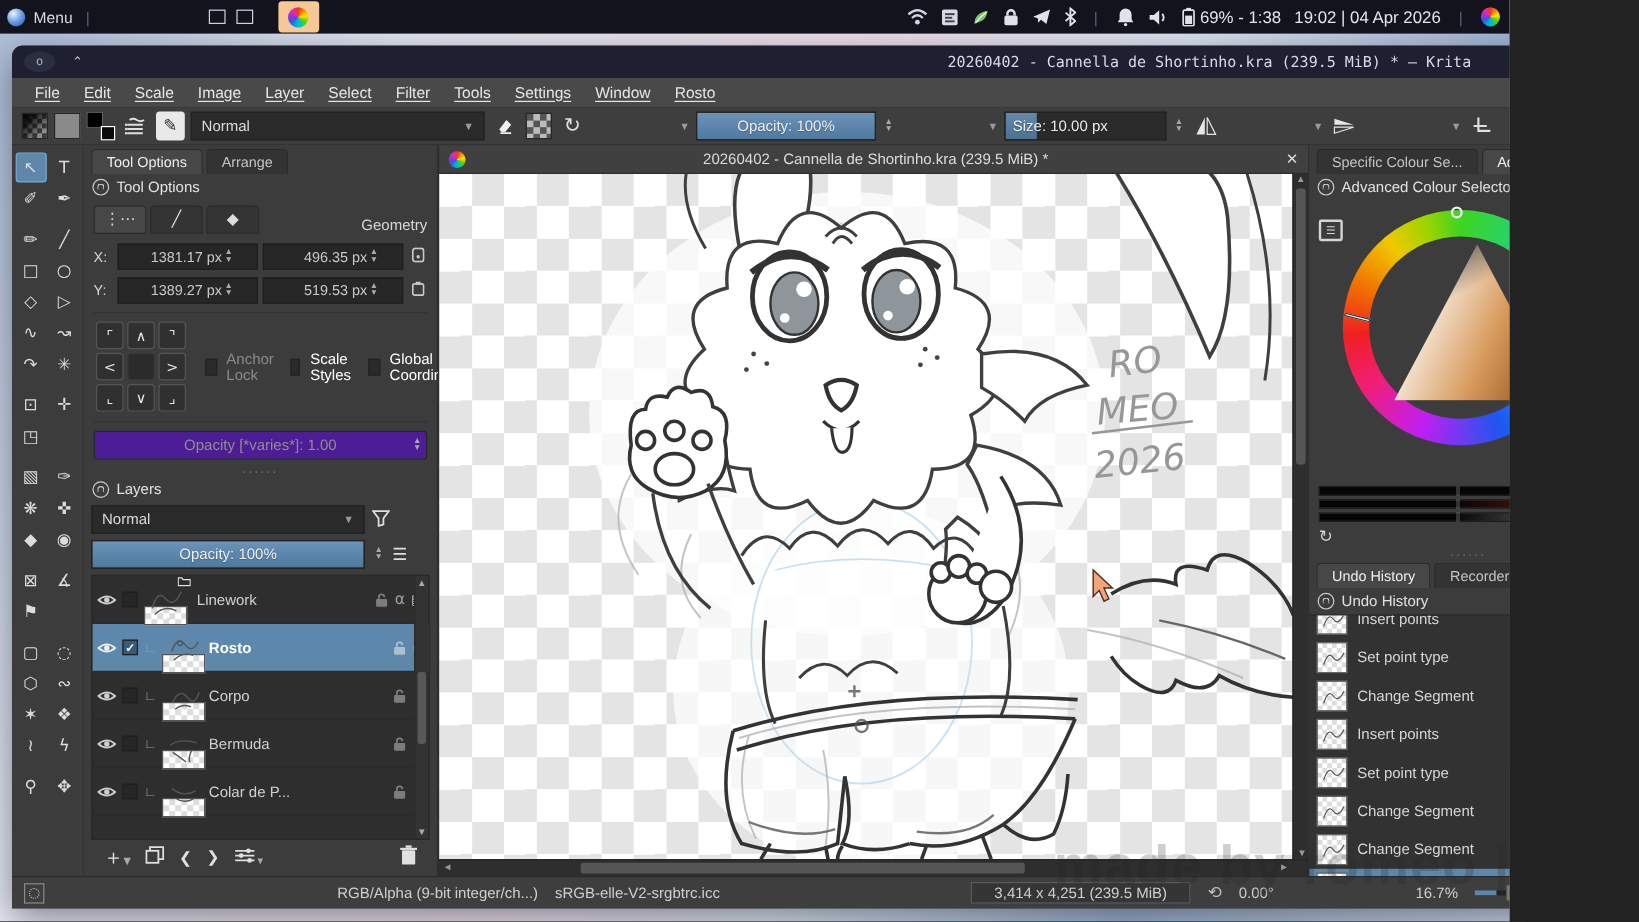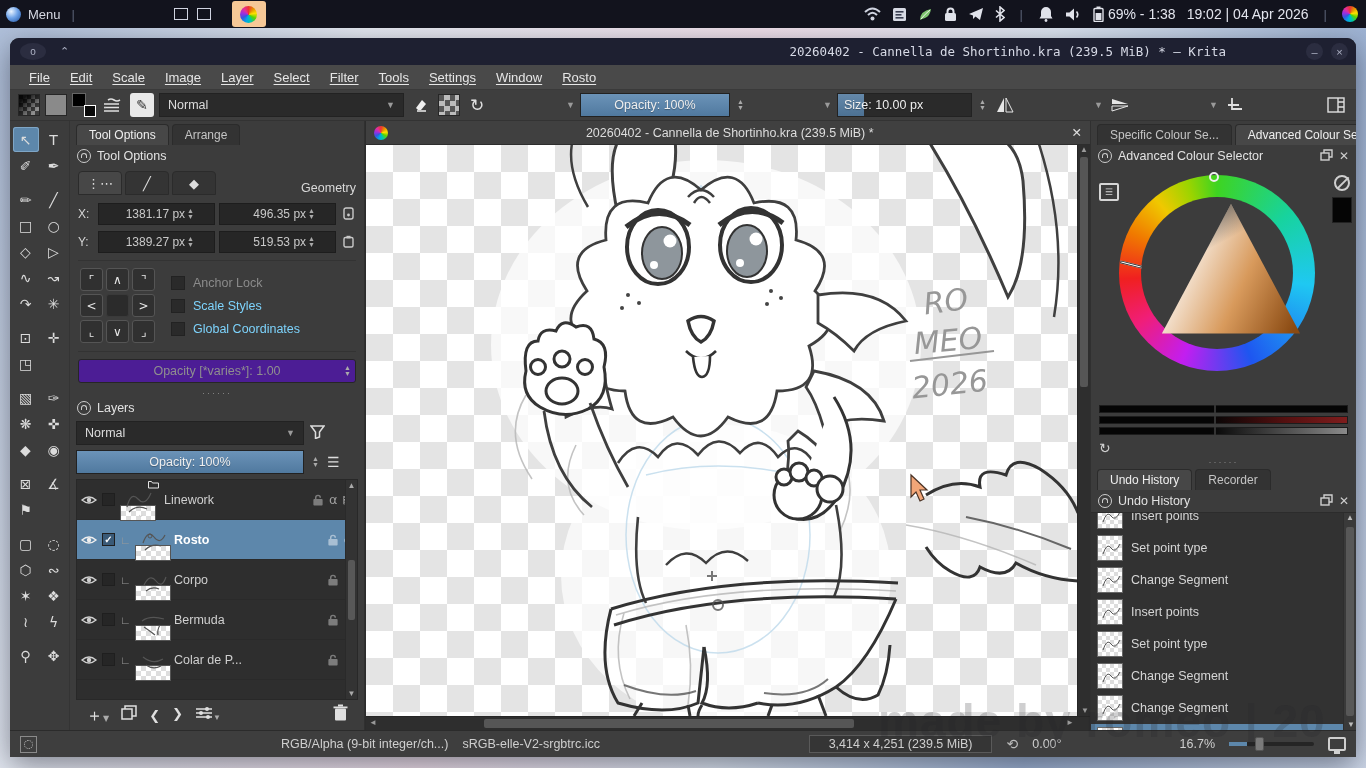--- a/index.html
+++ b/index.html
@@ -1,17 +1,17 @@
 <!DOCTYPE html>
 <html><head>
 <meta charset="utf-8">
 <style>
 *{box-sizing:border-box;margin:0;padding:0}
 body{font-family:"Liberation Sans",sans-serif;background:#222}
-.screen{position:relative;width:1366px;height:768px;overflow:hidden;
+.screen{position:relative;width:1258px;height:768px;overflow:hidden;
   background:linear-gradient(115deg,#aebfda,#e7ebf3 22%,#f2e2ec 45%,#dfe7f2 62%,#9fb4d4 80%,#cfd9ea);}
 .ic{font-family:"DejaVu Sans",sans-serif;line-height:1}
 
 .taskbar{position:absolute;top:0;left:0;width:100%;height:28px;background:#12131d;display:flex;align-items:center;color:#d6d8e2;font-size:13px;z-index:30}
 .tb-left{display:flex;align-items:center;gap:7px;padding-left:6px}
 .menu-orb{width:15px;height:15px;border-radius:50%;background:radial-gradient(circle at 35% 30%,#eaf4ff,#6fa3e8 45%,#1d4f9c)}
 .tb-sep{color:#596074;margin:0 4px}
 .ws-box{width:14px;height:12px;border:1.5px solid #cfd3e0;margin-left:2px}
 .task-tile{margin-left:14px;width:34px;height:26px;background:#f6c897;border-radius:3px;display:flex;align-items:center;justify-content:center}
 .wheel{border-radius:50%;background:conic-gradient(#e33,#e79300,#ffe000,#5bd400,#00c9a7,#00a7e8,#3557e0,#9b2fe0,#e32f9b,#e33)}
@@ -70,22 +70,22 @@
 .geo-lab{margin-left:auto;color:#d9d9d9;font-size:12.5px}
 .xyrow{display:flex;align-items:center;gap:4px;margin-bottom:6px}
 .xyrow .lab{width:16px;color:#d5d5d5}
 .numfield{flex:1;height:22px;background:#262626;border:1px solid #1d1d1d;color:#c9c9c9;display:flex;align-items:center;justify-content:flex-end;padding-right:18px;font-size:12px}
 .sideic{width:16px;color:#c9c9c9;font-size:11px;text-align:center}
 .hr{border-top:1px solid #333;margin:7px 0}
 .anchor-wrap{display:flex;gap:16px;margin:4px 0 8px 2px}
 .agrid{display:grid;grid-template-columns:repeat(3,23px);grid-template-rows:repeat(3,23px);gap:3px}
 .abtn{background:#303030;border:1px solid #555;border-radius:3px;color:#e8e8e8;display:flex;align-items:center;justify-content:center;font-size:12px}
 .abtn.blank{border-color:#3a3a3a;background:#2b2b2b}
-.checks{display:flex;flex-direction:column;gap:9px;justify-content:center}
-.chk{display:flex;align-items:center;gap:8px;font-size:12.5px;color:#7dd3fc}
+.checks{display:flex;flex-direction:row;gap:9px;justify-content:center}
+.chk{display:flex;align-items:center;gap:8px;font-size:12.5px;color:#ffffff}
 .chk .box{width:14px;height:14px;background:#2a2a2a;border:1px solid #222}
 .chk.dis{color:#8b8b8b}
 .varfield{height:24px;background:#4c1d95;border:1px solid #262626;border-radius:3px;display:flex;align-items:center;justify-content:center;color:#8f8f8f;font-size:12.5px;position:relative;margin-top:4px}
 .varfield .spin{position:absolute;right:2px}
 
 .layers{flex:1;display:flex;flex-direction:column;min-height:0;padding:2px 6px 0 6px}
 .lrow1{display:flex;align-items:center;gap:6px;margin-bottom:5px}
 .lrow2{display:flex;align-items:center;gap:6px;margin-bottom:5px}
 .funnel{color:#ddd;font-size:14px}
 .hamb{color:#ddd;font-size:14px;letter-spacing:1px}

